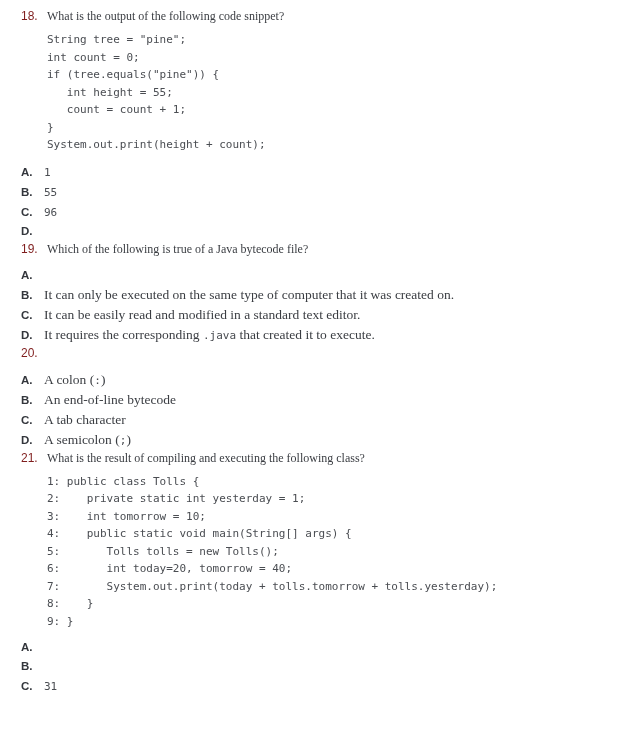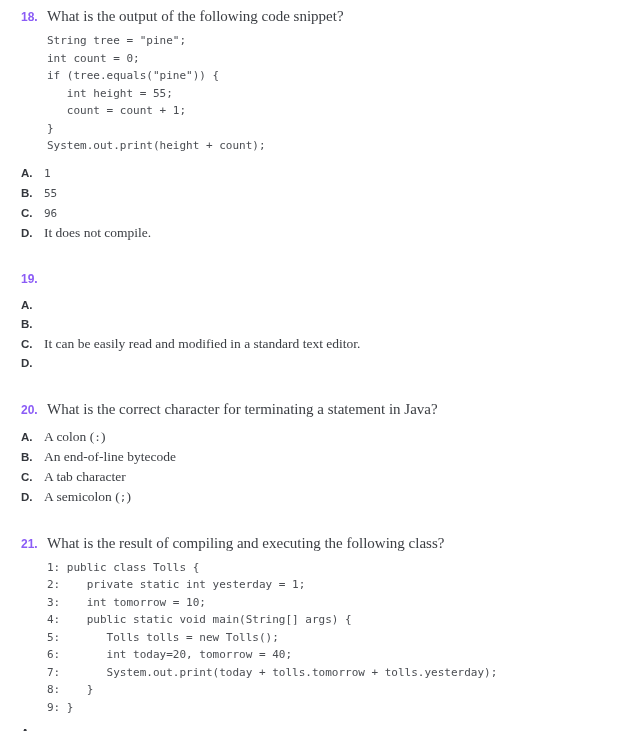--- a/index.html
+++ b/index.html
@@ -7,32 +7,32 @@
     width: 627px; height: 731px;
     background: #ffffff;
     overflow: hidden;
     font-family: "Liberation Serif", serif;
     color: #3a3d42;
   }
   .page {
     box-sizing: border-box;
     padding: 8px 10px 0 21px;
   }
-  .question { margin-top: 28px; }
+  .question { margin-top: 0; }
   .question:first-child { margin-top: 0; }
   .q-head { display: flex; align-items: baseline; line-height: 17px; }
   .q-num {
     flex: 0 0 26px;
     font-family: "Liberation Sans", sans-serif;
-    font-weight: bold;
+    font-weight: normal;
     font-size: 12px;
-    color: #8b5cf6;
+    color: #7f1d1d;
   }
   .q-text {
-    font-size: 15px;
+    font-size: 12px;
     color: #3a3d42;
   }
   .q-code {
     margin: 6px 0 0 26px;
     font-family: "DejaVu Sans Mono", monospace;
     font-size: 11px;
     line-height: 17.5px;
     color: #4a4d52;
     white-space: pre;
   }
@@ -86,58 +86,61 @@
 
   <div class="option">
     <span class="opt-letter">C.</span>
     <span class="opt-text">
       <span class="serif"></span><span class="mono">96</span><span class="serif"></span>
     </span>
   </div>
 
   <div class="option">
     <span class="opt-letter">D.</span>
-    <span class="opt-text">
-      <span class="serif">It does not compile.</span><span class="serif"></span>
-    </span>
   </div>
 </div>
   </section>
 
   <section class="question">
     <div class="q-head">
       <span class="q-num">19.</span>
-    </div>
-
-    <div class="q-options">
-  <div class="option">
-    <span class="opt-letter">A.</span>
-  </div>
-
-  <div class="option">
-    <span class="opt-letter">B.</span>
+      <span class="q-text">Which of the following is true of a Java bytecode file?</span>
+    </div>
+
+    <div class="q-options">
+  <div class="option">
+    <span class="opt-letter">A.</span>
+  </div>
+
+  <div class="option">
+    <span class="opt-letter">B.</span>
+    <span class="opt-text">
+      <span class="serif">It can only be executed on the same type of computer that it was created on.</span><span class="serif"></span>
+    </span>
   </div>
 
   <div class="option">
     <span class="opt-letter">C.</span>
     <span class="opt-text">
       <span class="serif">It can be easily read and modified in a standard text editor.</span><span class="serif"></span>
     </span>
   </div>
 
   <div class="option">
     <span class="opt-letter">D.</span>
+    <span class="opt-text">
+      <span class="serif">It requires the corresponding </span><span class="mono">.java</span><span class="serif"> that created it to execute.</span>
+    </span>
   </div>
 </div>
   </section>
 
   <section class="question">
     <div class="q-head">
       <span class="q-num">20.</span>
-      <span class="q-text">What is the correct character for terminating a statement in Java?</span>
     </div>
 
     <div class="q-options">
   <div class="option">
     <span class="opt-letter">A.</span>
     <span class="opt-text">
       <span class="serif">A colon (</span><span class="mono">:</span><span class="serif">)</span>
     </span>
   </div>
 

